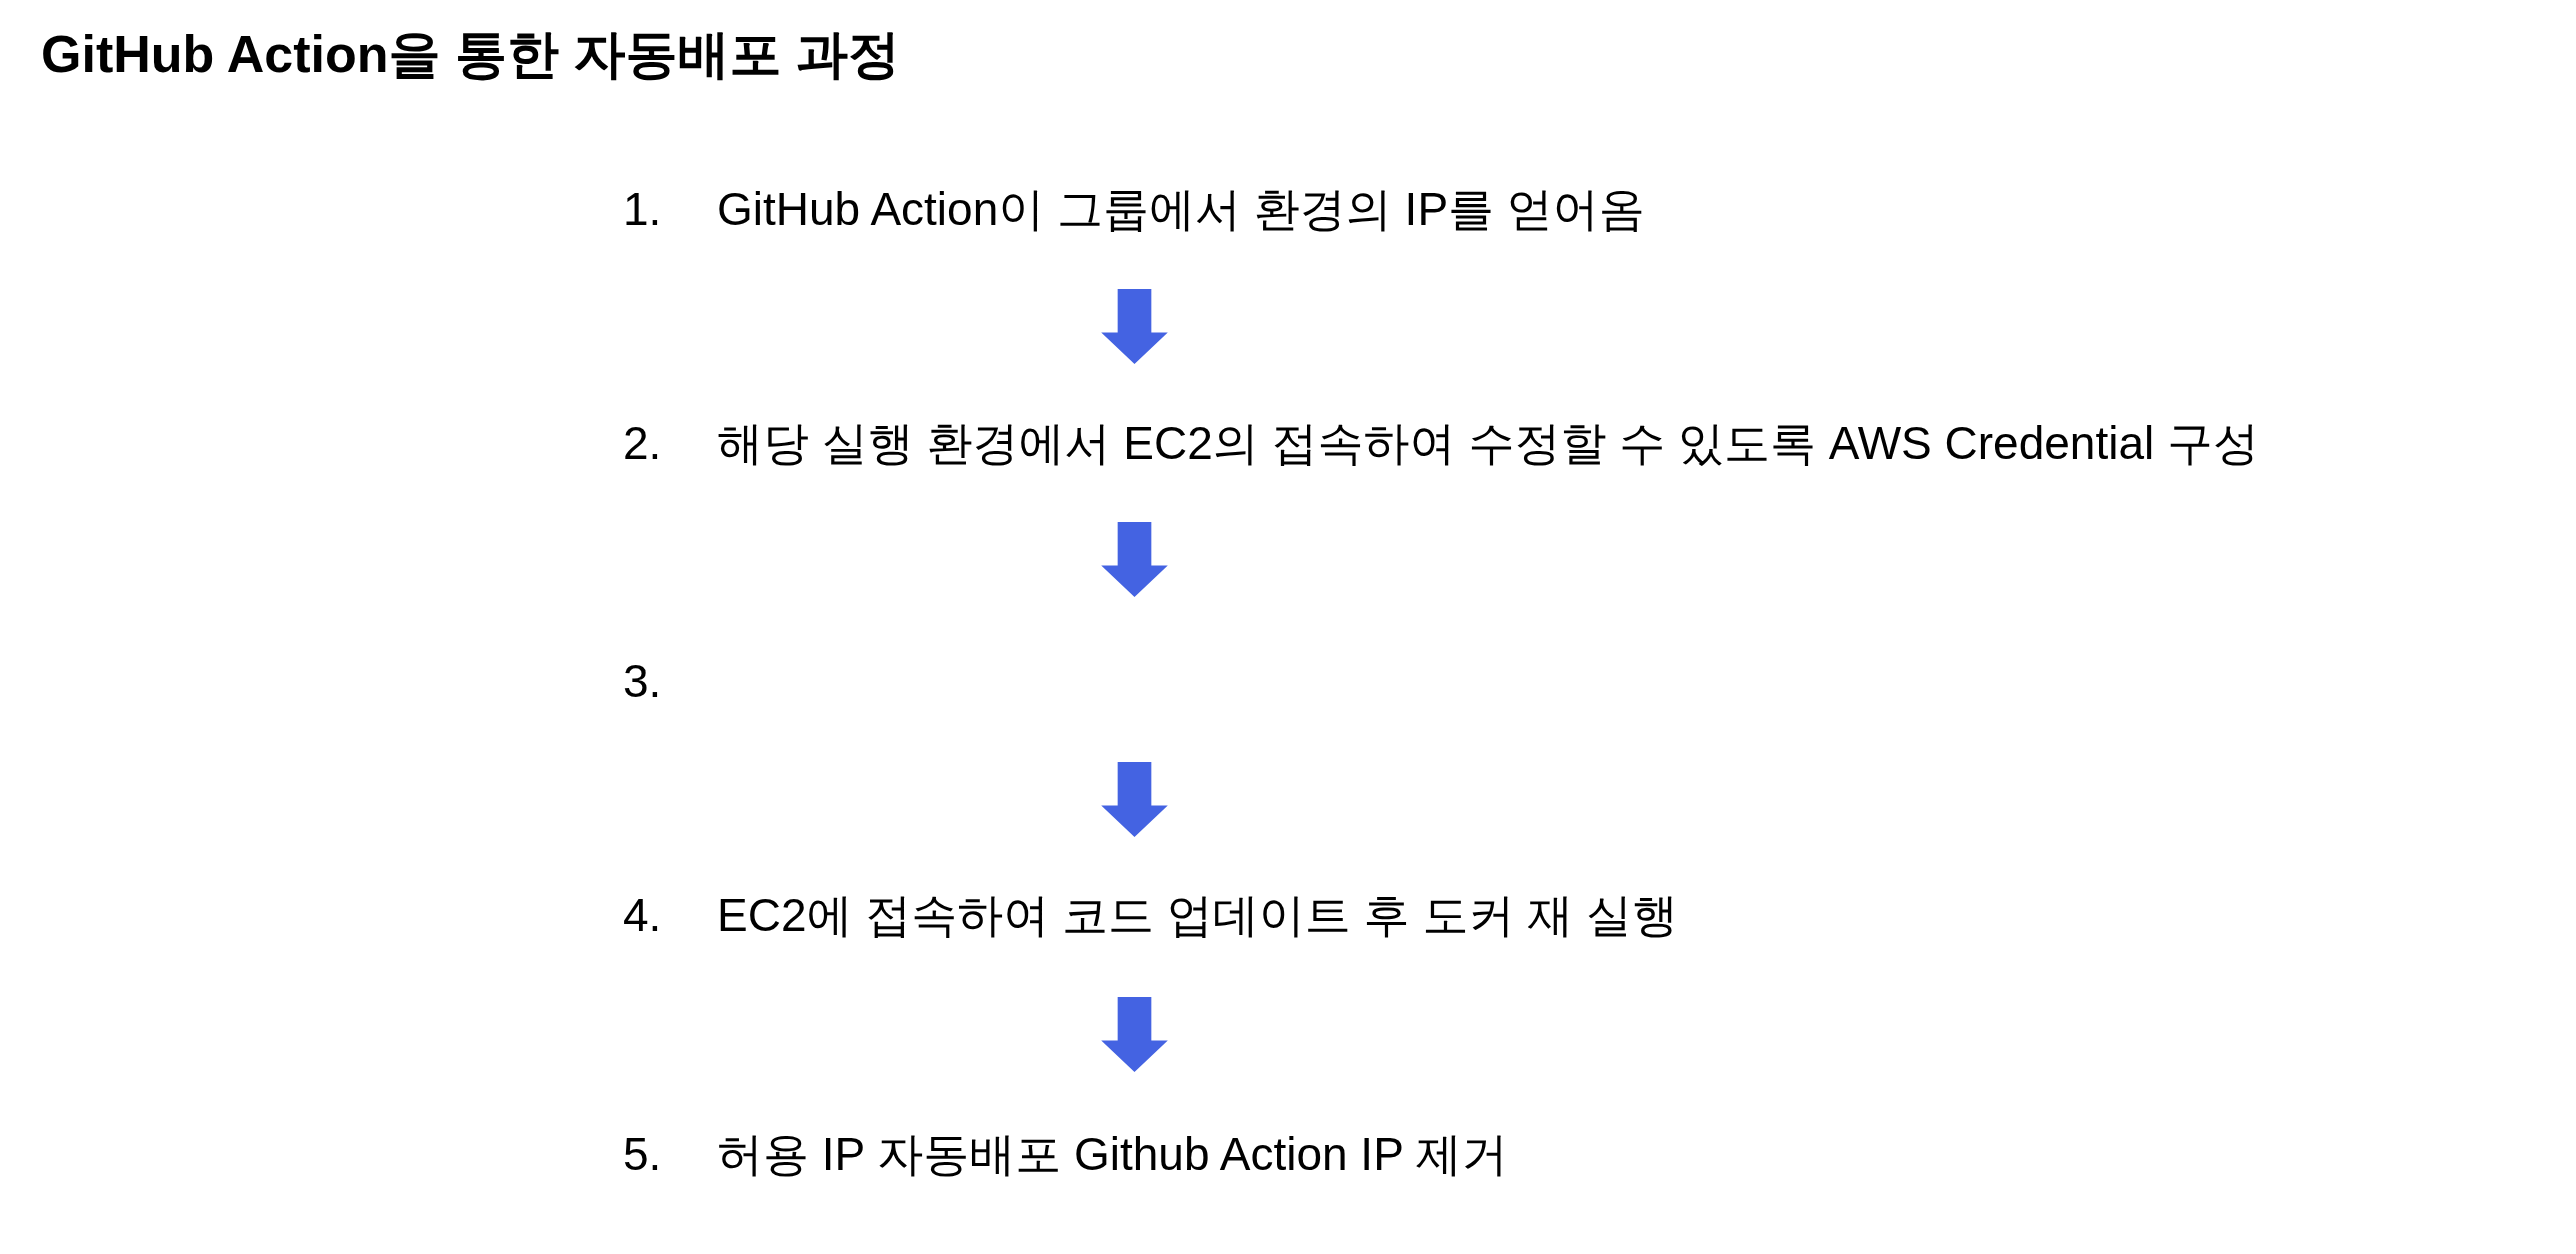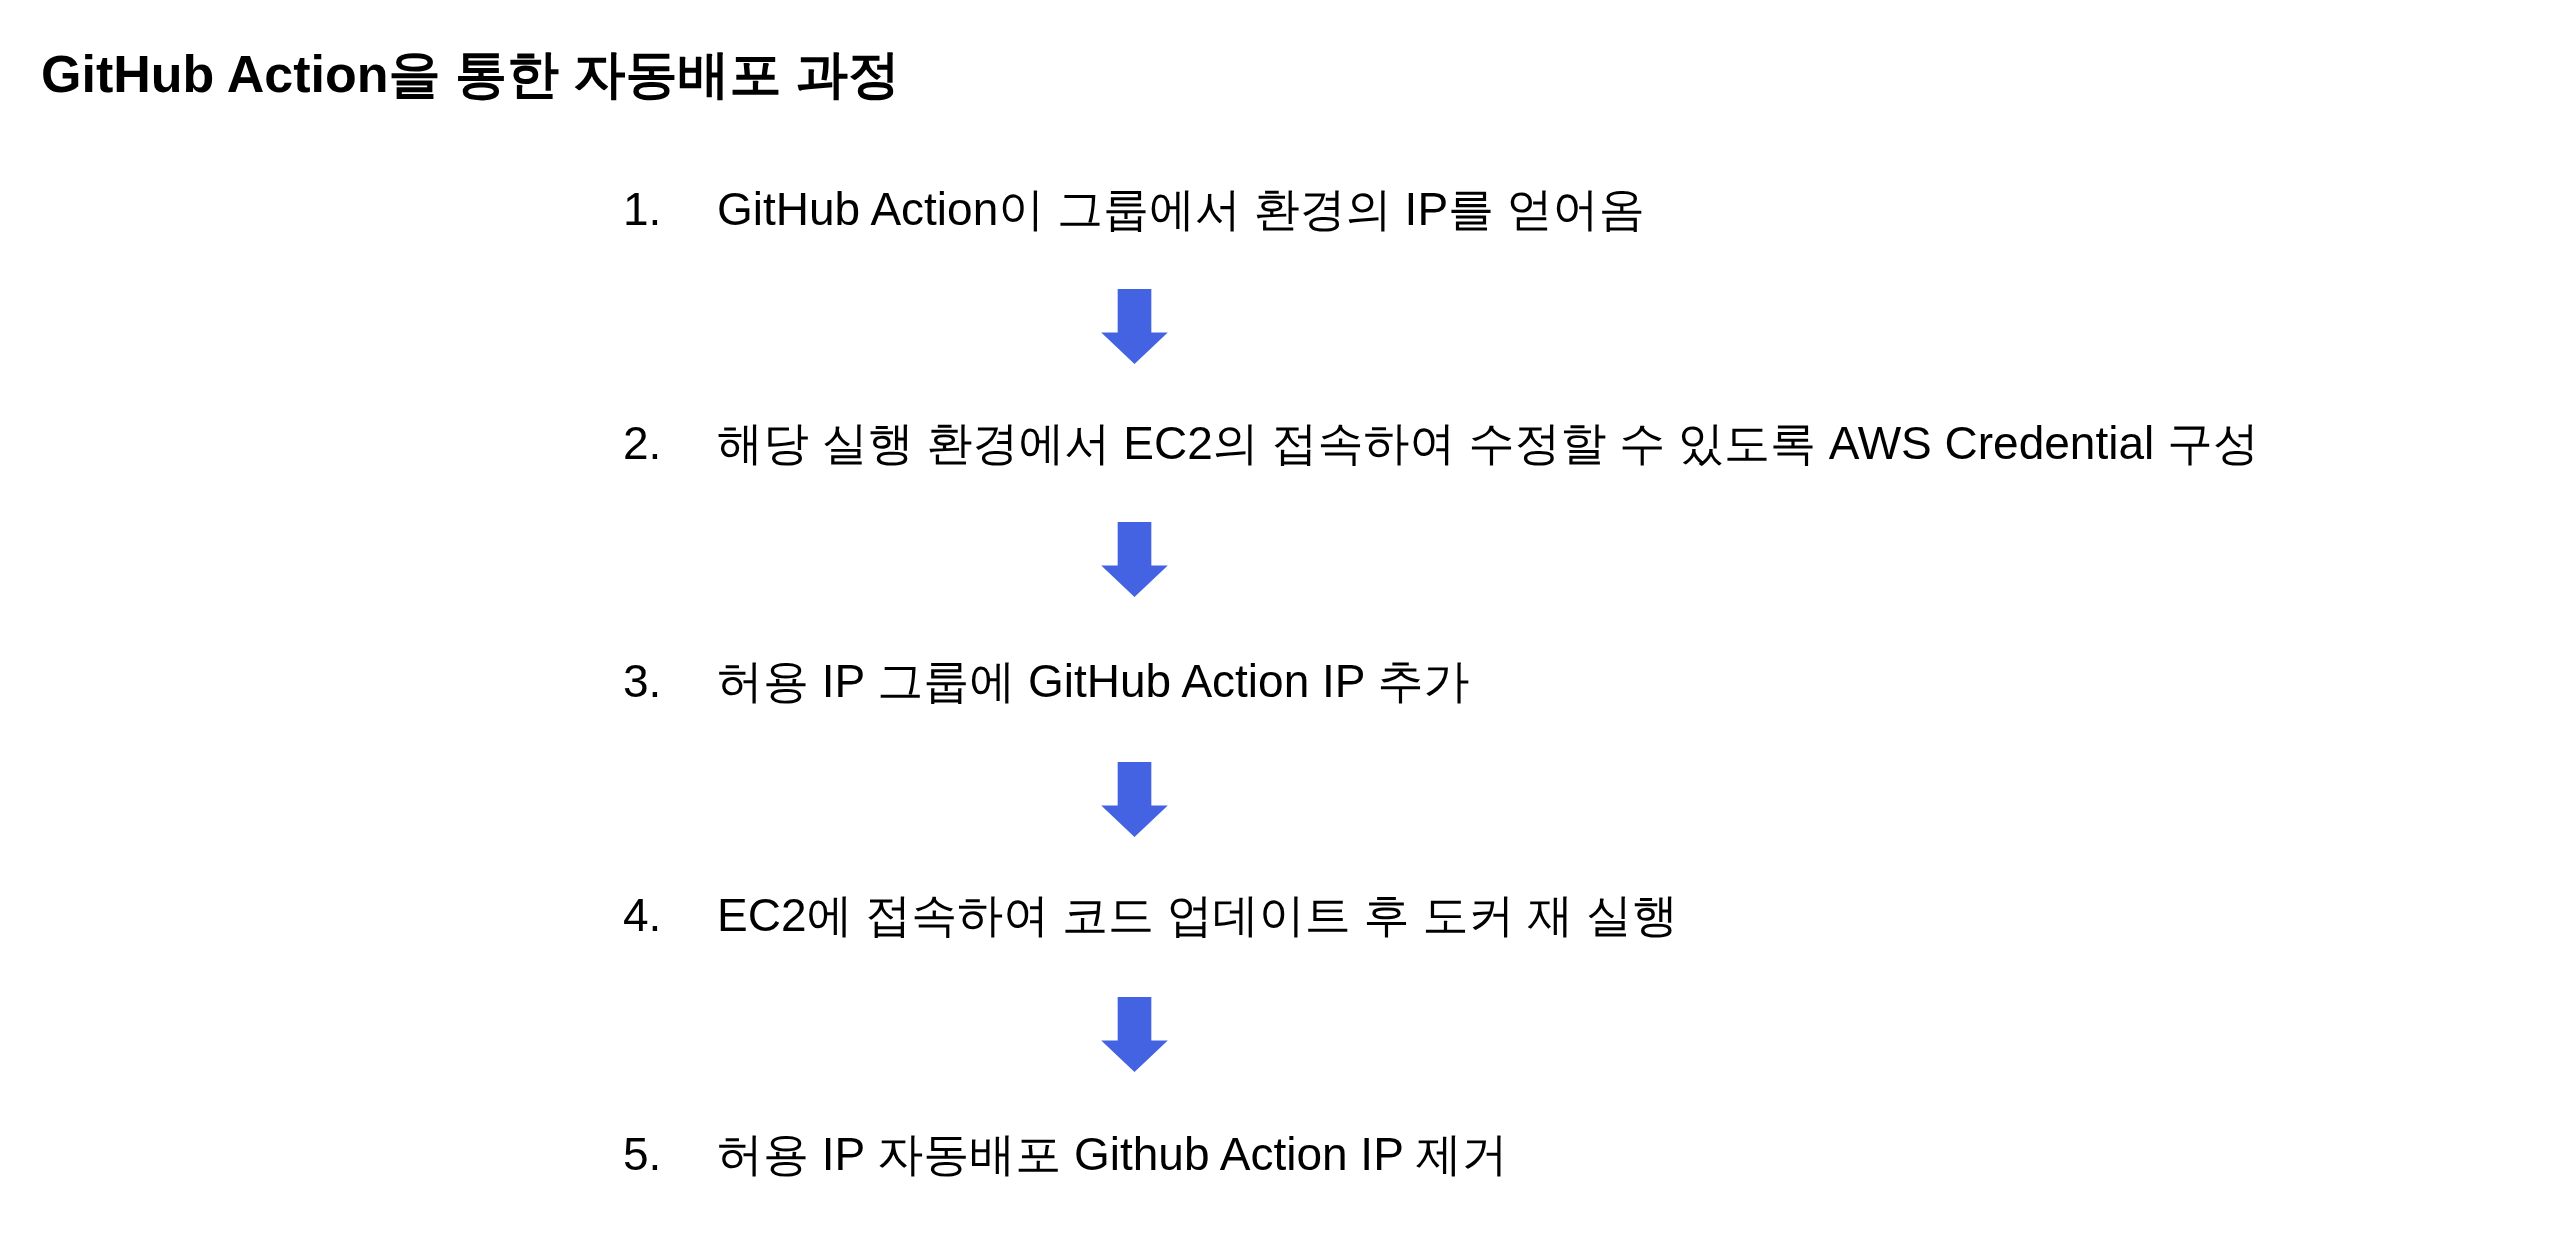--- a/index.html
+++ b/index.html
@@ -10,21 +10,21 @@
   .canvas {
     position: relative;
     width: 2576px;
     height: 1254px;
     background: #ffffff;
     overflow: hidden;
   }
   .title {
     position: absolute;
     left: 41px;
-    top: 40px;
+    top: 20px;
     font-size: 52px;
     line-height: 69px;
     font-weight: 700;
     color: #000000;
     letter-spacing: 0px;
     white-space: nowrap;
   }
   .step {
     position: absolute;
     left: 623px;
@@ -80,21 +80,20 @@
   </div>
 
   <div class="arrow arrow-2">
     <svg viewBox="0 0 87 98" xmlns="http://www.w3.org/2000/svg">
       <polygon points="21.5,0 65.5,0 65.5,57 87,57 43.5,98 0,57 21.5,57" fill="#4463E2"></polygon>
     </svg>
   </div>
 
   <div class="step step-3">
     <span class="num">3.</span>
-    <span class="txt">허용 IP 그룹에 GitHub Action IP 추가</span>
   </div>
 
   <div class="arrow arrow-3">
     <svg viewBox="0 0 87 98" xmlns="http://www.w3.org/2000/svg">
       <polygon points="21.5,0 65.5,0 65.5,57 87,57 43.5,98 0,57 21.5,57" fill="#4463E2"></polygon>
     </svg>
   </div>
 
   <div class="step step-4">
     <span class="num">4.</span>

